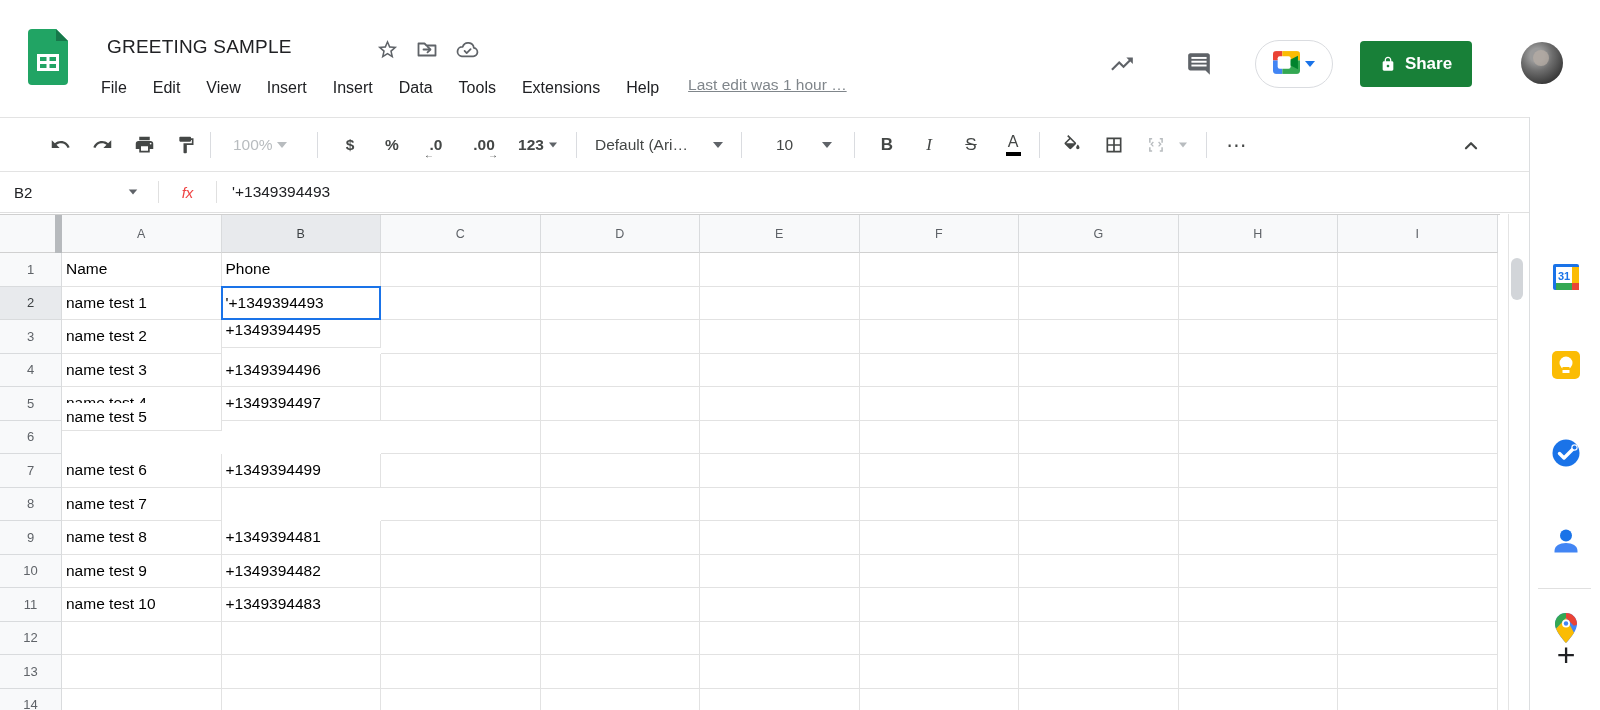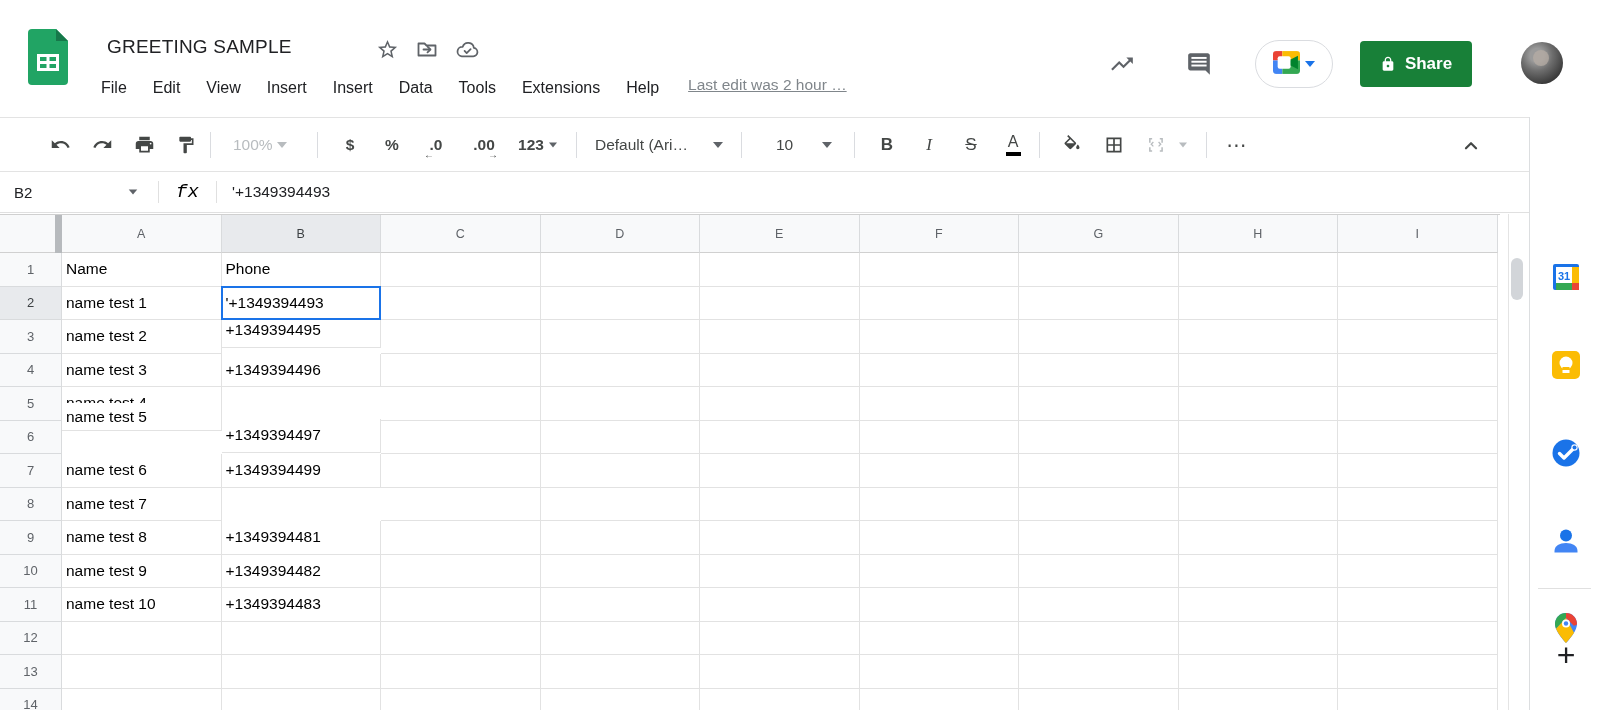--- a/index.html
+++ b/index.html
@@ -40,21 +40,21 @@
   .bis { font-size: 17px; }
   .a-color { display: flex; flex-direction: column; align-items: center; line-height: 1; }
   .a-color .bar { width: 15px; height: 4px; background: #000; margin-top: 2px; }
   .collapse-btn { position: absolute; right: 42px; top: 12px; width: 32px; height: 32px; display:flex; align-items:center; justify-content:center; border-radius: 4px; cursor: pointer; color:#444746; }
 
   
   .formula-bar { position: absolute; left: 0; top: 172px; width: 1529px; height: 41px; background: #fff; border-bottom: 1px solid #e0e0e0; display: flex; align-items: center; }
   .name-box { width: 158px; height: 100%; display: flex; align-items: center; padding-left: 14px; font-size: 15px; color: #202124; position: relative; cursor: text; }
   .name-box .caret-down { position: absolute; left: 128px; transform: scale(.85); }
   .fb-div { width: 1px; height: 22px; background: #e0e0e0; }
-  .fx { width: 57px; text-align: center; font-size: 19px; font-style: italic; color: #000000; font-family: Liberation Mono, monospace; }
+  .fx { width: 57px; text-align: center; font-size: 15px; font-style: italic; color: #ef4444; font-family: Liberation Sans, sans-serif; }
   .fb-value { flex: 1; font-size: 15.5px; color: #202124; padding-left: 15px; cursor: text; }
 
   
   .grid { position: absolute; left: 0; top: 214px; width: 1500px; height: 496px; background: #fff; border-top: 1px solid #d0d0d0; }
   .corner { position: absolute; left: 0; top: 0; width: 62px; height: 38px; background: #f8f9fa; border-right: 1px solid #d0d0d0; border-bottom: 1px solid #d0d0d0; cursor: pointer; }
   .corner-strip { position: absolute; left: 55px; top: 0; width: 7px; height: 38px; background: #b7babd; }
   .col-hdr { position: absolute; top: 0; height: 38px; background: #f8f9fa; border-right: 1px solid #d9dbdd; border-bottom: 1px solid #d0d0d0; display: flex; align-items: center; justify-content: center; font-size: 12.5px; color: #5f6368; cursor: pointer; }
   .col-hdr.sel { background: #e8eaed; color: #3c4043; }
   .row-hdr { position: absolute; left: 0; width: 62px; background: #f8f9fa; border-right: 1px solid #d9dbdd; border-bottom: 1px solid #d9dbdd; display: flex; align-items: center; justify-content: center; font-size: 13px; color: #5f6368; cursor: pointer; }
   .row-hdr.sel { background: #e8eaed; color: #3c4043; }
@@ -116,21 +116,21 @@
     <nav class="menubar" id="menubar">
         <span class="menu-item">File</span>
         <span class="menu-item">Edit</span>
         <span class="menu-item">View</span>
         <span class="menu-item">Insert</span>
         <span class="menu-item">Insert</span>
         <span class="menu-item">Data</span>
         <span class="menu-item">Tools</span>
         <span class="menu-item">Extensions</span>
         <span class="menu-item">Help</span>
-        <span class="last-edit">Last edit was 2 hour …</span>
+        <span class="last-edit">Last edit was 1 hour …</span>
       </nav>
 
     <div class="hdr-right-icon" style="left:1105px">
       <svg width="26" height="26" viewBox="0 0 24 24" fill="#5f6368">
           <path d="M16 6l2.29 2.29-4.88 4.88-4-4L2 16.59 3.41 18l6-6 4 4 6.3-6.29L22 12V6z"></path>
         </svg>
     </div>
     <div class="hdr-right-icon" style="left:1182px">
       <svg width="26" height="26" viewBox="0 0 24 24">
           <path fill="#5f6368" d="M21.99 4c0-1.1-.89-2-1.99-2H4c-1.1 0-2 .9-2 2v12c0 1.1.9 2 2 2h14l4 4-.01-18z"></path>
@@ -337,21 +337,21 @@
       <div class="cell" style="left: 221.5px; top: 138.5px; width: 159.5px; height: 33.5px;">+1349394496</div>
       <div class="cell" style="left: 381px; top: 138.5px; width: 159.5px; height: 33.5px;"></div>
       <div class="cell" style="left: 540.5px; top: 138.5px; width: 159.5px; height: 33.5px;"></div>
       <div class="cell" style="left: 700px; top: 138.5px; width: 159.5px; height: 33.5px;"></div>
       <div class="cell" style="left: 859.5px; top: 138.5px; width: 159.5px; height: 33.5px;"></div>
       <div class="cell" style="left: 1019px; top: 138.5px; width: 159.5px; height: 33.5px;"></div>
       <div class="cell" style="left: 1178.5px; top: 138.5px; width: 159.5px; height: 33.5px;"></div>
       <div class="cell" style="left: 1338px; top: 138.5px; width: 159.5px; height: 33.5px;"></div>
       <div class="row-hdr" style="top: 172px; height: 33.5px;">5</div>
       <div class="cell" style="left: 62px; top: 172px; width: 159.5px; height: 33.5px;">name test 4</div>
-      <div class="cell" style="left: 221.5px; top: 172px; width: 159.5px; height: 33.5px; margin-top: 32px;">+1349394497</div>
+      <div class="cell" style="left: 221.5px; top: 172px; width: 159.5px; height: 33.5px;">+1349394497</div>
       <div class="cell" style="left: 381px; top: 172px; width: 159.5px; height: 33.5px;"></div>
       <div class="cell" style="left: 540.5px; top: 172px; width: 159.5px; height: 33.5px;"></div>
       <div class="cell" style="left: 700px; top: 172px; width: 159.5px; height: 33.5px;"></div>
       <div class="cell" style="left: 859.5px; top: 172px; width: 159.5px; height: 33.5px;"></div>
       <div class="cell" style="left: 1019px; top: 172px; width: 159.5px; height: 33.5px;"></div>
       <div class="cell" style="left: 1178.5px; top: 172px; width: 159.5px; height: 33.5px;"></div>
       <div class="cell" style="left: 1338px; top: 172px; width: 159.5px; height: 33.5px;"></div>
       <div class="row-hdr" style="top: 205.5px; height: 33.5px;">6</div>
       <div class="cell" style="left: 62px; top: 188px; width: 159.5px; height: 28px;">name test 5</div>
       <div class="cell" style="left: 381px; top: 205.5px; width: 159.5px; height: 33.5px;"></div>

